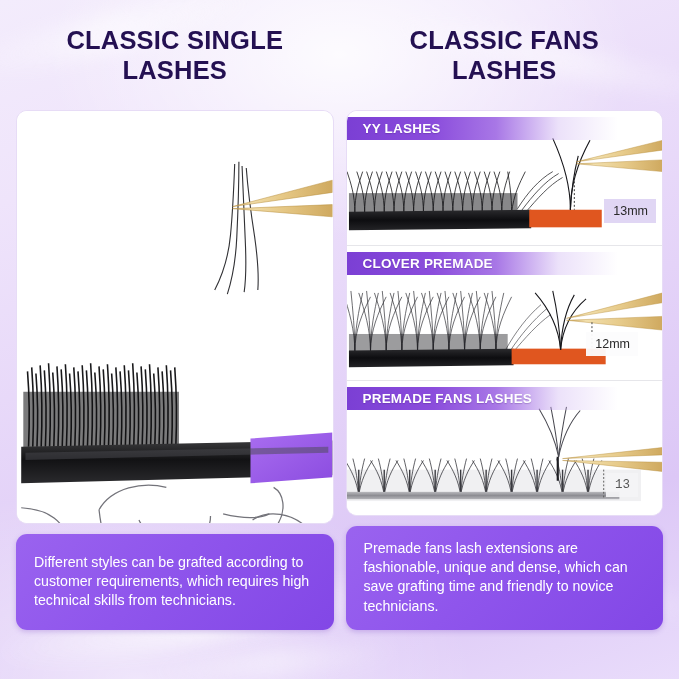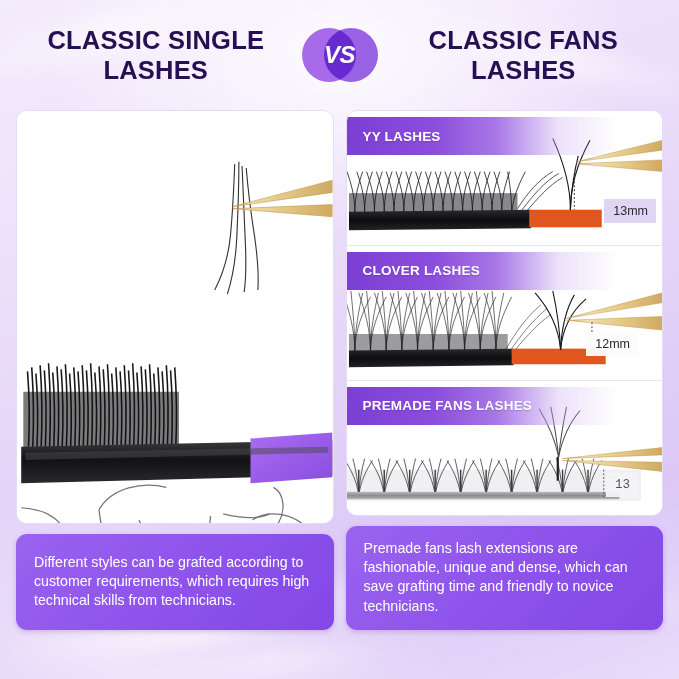--- a/index.html
+++ b/index.html
@@ -133,21 +133,21 @@
     position: relative;
     overflow: hidden;
     border-bottom: 1px solid #e6e6ea;
     min-height: 0;
   }
   .sub-panel:last-child { border-bottom: none; }
 
   .panel-label {
     position: absolute;
     left: 0; top: 6px;
-    height: 38px;
+    height: 23px;
     width: 86%;
     display: flex;
     align-items: center;
     padding-left: 16px;
     color: #ffffff;
     font-size: 13.5px;
     font-weight: bold;
     letter-spacing: 0.2px;
     background: linear-gradient(90deg, #7b3fd4 0%, #8b4ddc 32%, #a877e6 55%, rgba(200,170,240,0.35) 78%, rgba(255,255,255,0) 100%);
     z-index: 5;
@@ -195,25 +195,20 @@
   <div class="swoosh sw1"></div>
   <div class="swoosh sw2"></div>
   <div class="swoosh sw3"></div>
   <div class="swoosh sw4"></div>
   <div class="swoosh sw5"></div>
 
   <div id="header">
     <div class="head-title left">CLASSIC SINGLE
 LASHES</div>
 
-    <div id="vs-badge">
-      <div class="circ a"></div>
-      <div class="circ b"></div>
-      <span id="vs-text">VS</span>
-    </div>
 
     <div class="head-title right">CLASSIC FANS
 LASHES</div>
   </div>
 
   <div id="columns">
 
     <div class="column">
 
       <div class="card" id="card-classic">
@@ -405,21 +400,21 @@
             <path d="M322 30 L234 52 L322 40 Z" fill="url(#goldR1)" stroke="#b9913f" stroke-width="0.45"></path>
             <path d="M322 62 L234 54 L322 50 Z" fill="url(#goldR1)" stroke="#b9913f" stroke-width="0.45"></path>
 
             <line x1="232" y1="72" x2="232" y2="101" stroke="#333" stroke-width="1" stroke-dasharray="2,2"></line>
           </svg>
 
           <span class="mm-box mm-lav" style="right:6px; bottom:22px;">13mm</span>
         </div>
 
         <div class="sub-panel">
-          <span class="panel-label">CLOVER LASHES</span>
+          <span class="panel-label">CLOVER PREMADE</span>
 
           <svg class="art" viewBox="0 0 322 137" preserveAspectRatio="none">
             <defs>
               <linearGradient id="goldR2" x1="0" y1="0" x2="1" y2="0">
                 <stop offset="0" stop-color="#c9a459"></stop>
                   <stop offset="0.2" stop-color="#f2e0ae"></stop>
                 <stop offset="0.55" stop-color="#e7cb8b"></stop>
                   <stop offset="1" stop-color="#cfa95f"></stop>
               </linearGradient>
               <linearGradient id="trayR2" x1="0" y1="0" x2="0" y2="1">

